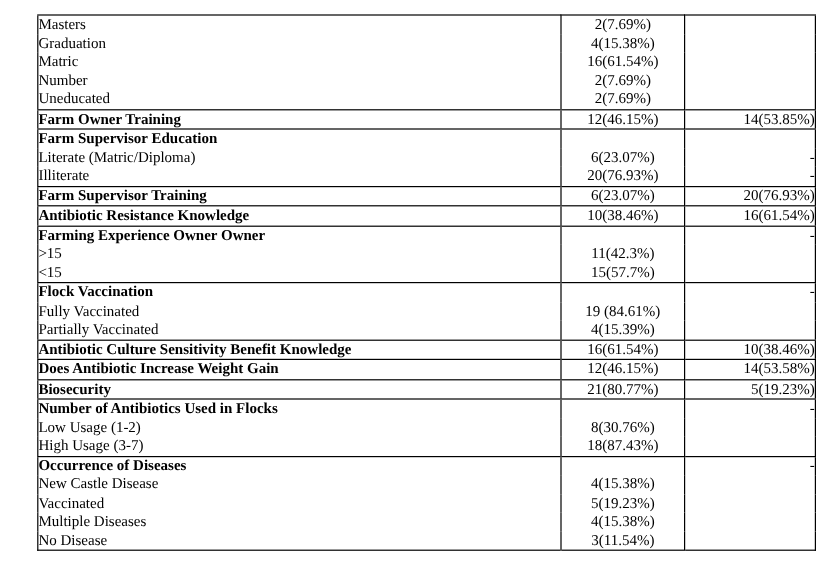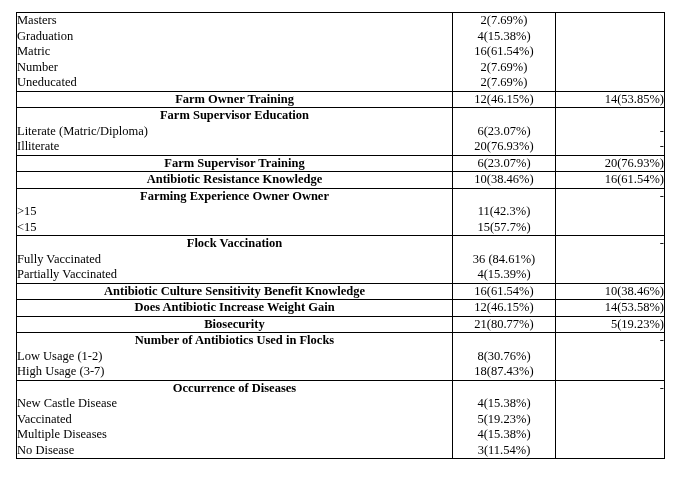--- a/index.html
+++ b/index.html
@@ -9,21 +9,21 @@
   }
   body {
     width: 680px;
     height: 478px;
     position: relative;
     font-family: "Liberation Serif", serif;
     color: #000000;
   }
   .sheet {
     position: absolute;
-    left: 16px;
+    left: 31px;
     top: 12px;
   }
   table.stats {
     border-collapse: collapse;
     table-layout: fixed;
     width: 648px;
     font-size: 12.5px;
     color: #000000;
     border: 1px solid #000000;
   }
@@ -45,21 +45,20 @@
     text-align: center;
   }
   td.val2 {
     text-align: right;
   }
   tr.section-start td {
     border-top: 1px solid #000000;
   }
   tr.bold td.cat {
     font-weight: bold;
-    text-align: center;
   }
 </style>
 </head>
 <body>
 
 <div class="sheet">
   <table class="stats">
     <colgroup>
       <col style="width:436px">
       <col style="width:103px">
@@ -136,21 +135,21 @@
           <td class="val1">15(57.7%)</td>
           <td class="val2"></td>
         </tr>
         <tr class="section-start bold">
           <td class="cat">Flock Vaccination</td>
           <td class="val1"></td>
           <td class="val2">-</td>
         </tr>
         <tr>
           <td class="cat">Fully Vaccinated</td>
-          <td class="val1">36 (84.61%)</td>
+          <td class="val1">19 (84.61%)</td>
           <td class="val2"></td>
         </tr>
         <tr>
           <td class="cat">Partially Vaccinated</td>
           <td class="val1">4(15.39%)</td>
           <td class="val2"></td>
         </tr>
         <tr class="section-start bold">
           <td class="cat">Antibiotic Culture Sensitivity Benefit Knowledge</td>
           <td class="val1">16(61.54%)</td>

